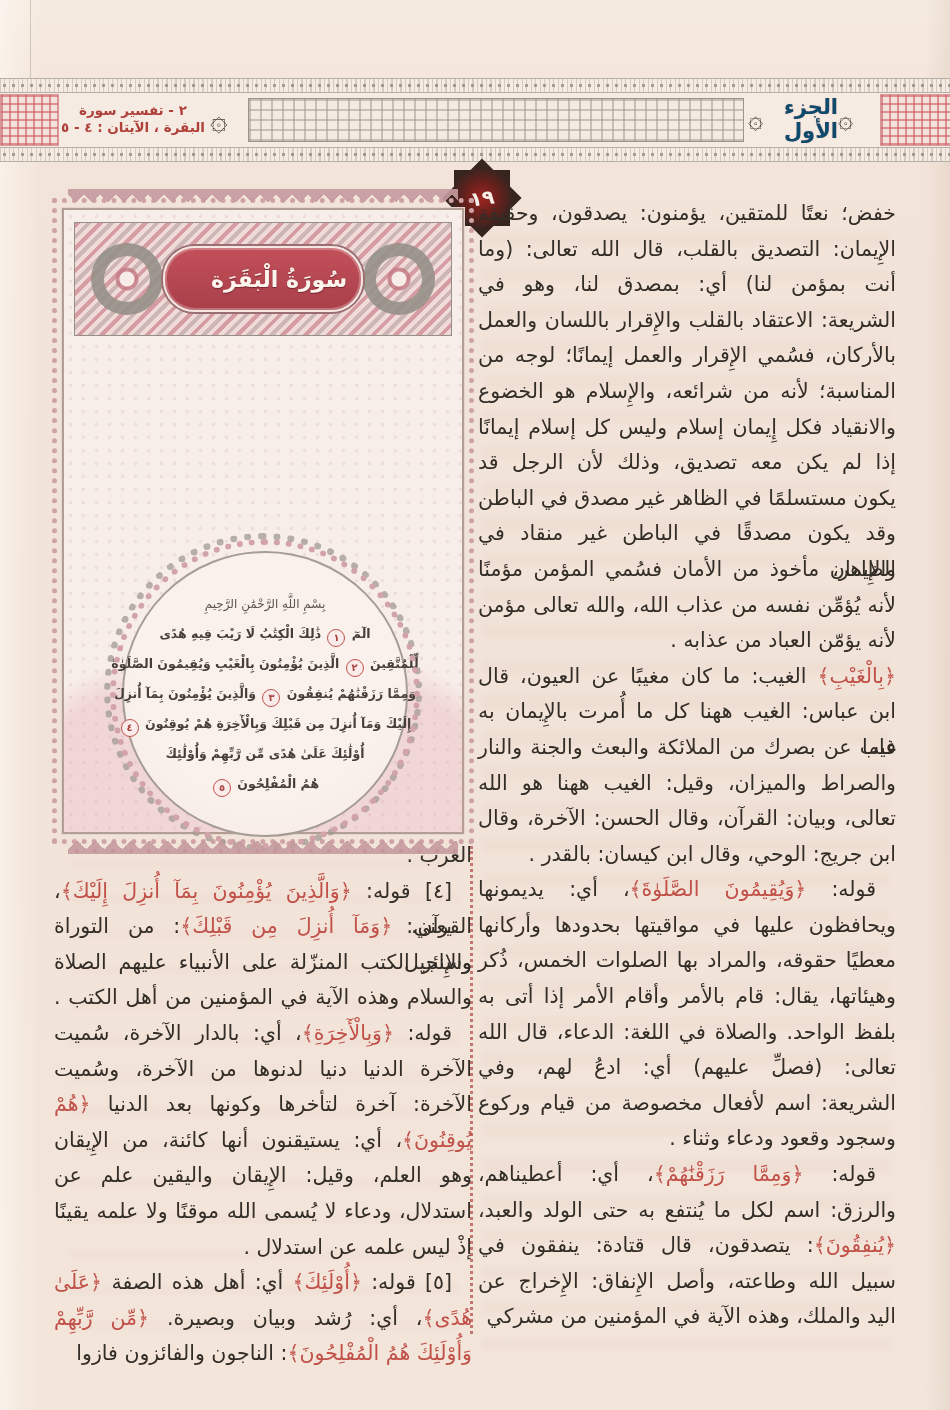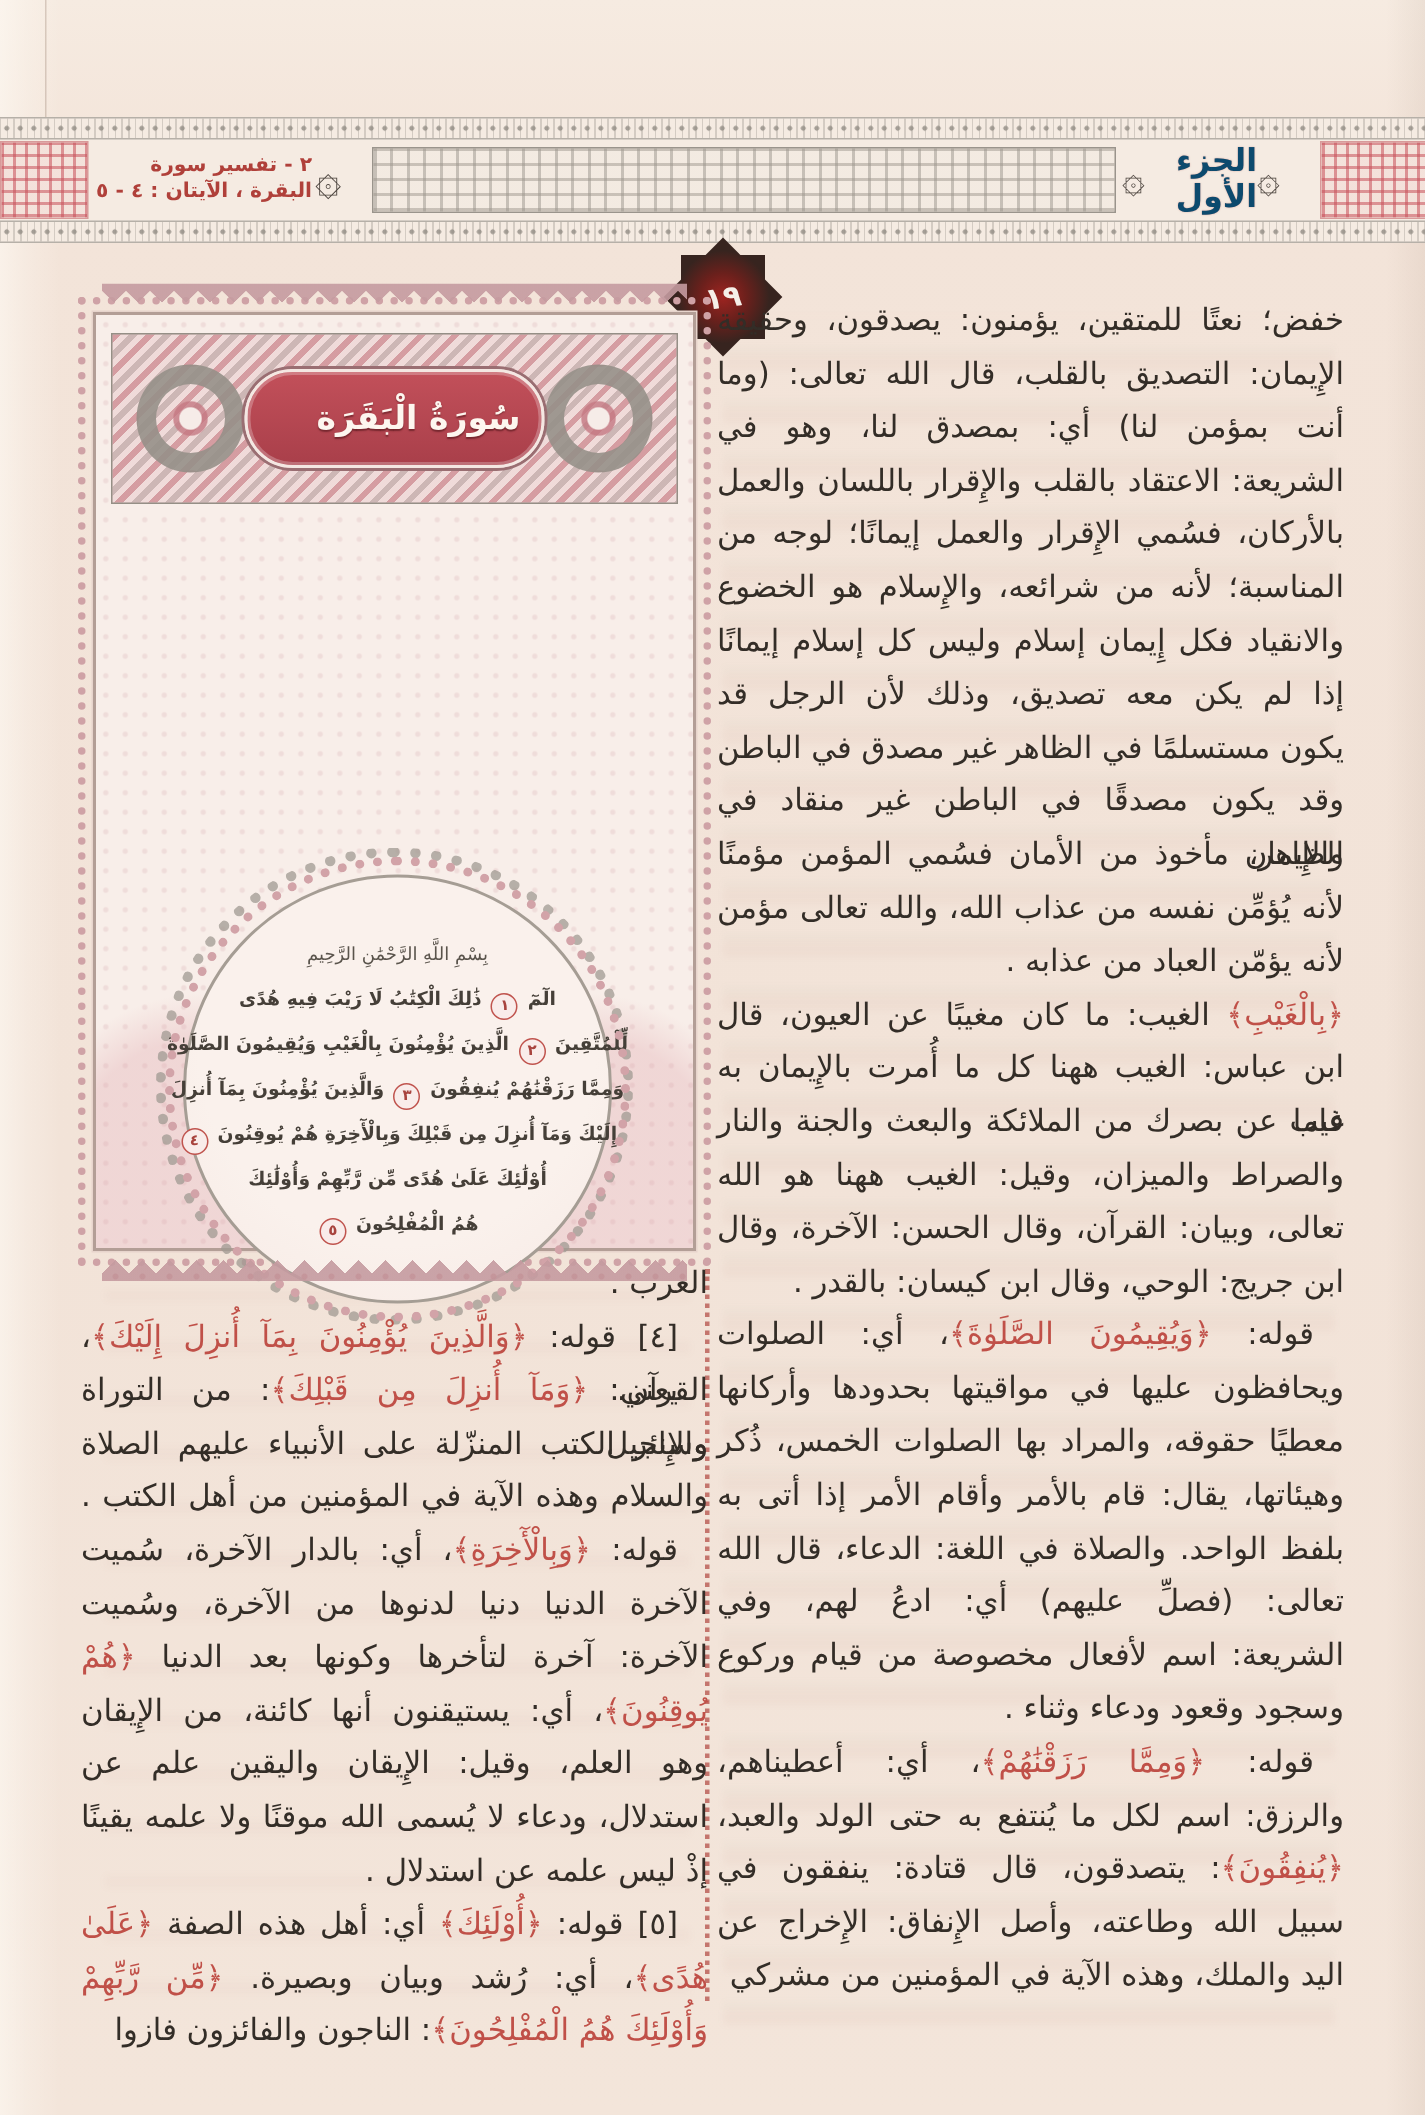--- a/index.html
+++ b/index.html
@@ -29,21 +29,21 @@
   .hstrip.top{top:0;} .hstrip.bot{bottom:0;}
   .hlattice{position:absolute;top:16px;height:50px;
     background:
       repeating-linear-gradient(0deg, rgba(200,80,90,.55) 0 2px, rgba(0,0,0,0) 2px 8px),
       repeating-linear-gradient(90deg, rgba(200,80,90,.55) 0 2px, rgba(246,236,229,.2) 2px 8px),
       #f3dfd8;
     border:1px solid #d89a9a;}
   .hlattice.left{left:0;width:57px;}
   .hlattice.right{left:880px;width:70px;}
   .htitle{position:absolute;left:58px;top:16px;width:150px;height:50px;display:flex;align-items:center;justify-content:center;
-    color:#b0403a;font-size:13.5px;font-weight:bold;text-align:right;line-height:1.25;}
+    color:#b0403a;font-size:13.5px;font-weight:bold;text-align:center;line-height:1.25;}
   .horn{position:absolute;top:16px;height:50px;display:flex;align-items:center;color:#4a423c;font-size:30px;}
   .horn.o1{left:210px;} .horn.o2{left:748px;font-size:26px;} .horn.o3{left:838px;font-size:26px;}
   .hgray{position:absolute;left:248px;top:20px;width:494px;height:42px;
     background:
       repeating-linear-gradient(90deg, rgba(154,148,140,.5) 0 2px, rgba(0,0,0,0) 2px 11px),
       repeating-linear-gradient(0deg, rgba(154,148,140,.45) 0 2px, rgba(246,238,230,.6) 2px 10px),
       #efe5db;
     border:1px solid #9a948c;}
   .hjuz{position:absolute;left:758px;top:16px;width:80px;height:50px;display:flex;align-items:center;justify-content:center;
     color:#0c4a6e;font-size:21px;font-weight:bold;text-shadow:0 0 1px rgba(176,64,58,.5);}
@@ -80,21 +80,21 @@
     border:13px solid rgba(150,144,136,.9);border-radius:50%;
     background:radial-gradient(#f6ece8 0 7px, rgba(196,120,130,.8) 8px 11px, rgba(0,0,0,0) 12px);}
   .tband .ring.l{left:16px;} .tband .ring.r{right:16px;}
   .cartouche{position:absolute;left:50%;top:50%;transform:translate(-50%,-50%);
     width:196px;height:62px;border-radius:32px;
     background:linear-gradient(180deg,#c2505a 0%,#a93f4a 100%);
     border:2px solid #f4e7e2;box-shadow:0 0 0 2px #9a6e72, inset 0 0 0 2px rgba(255,255,255,.25);
     display:flex;align-items:center;justify-content:center;}
   .cartouche span{color:#fdf6ef;font-size:22px;font-weight:bold;text-shadow:0 1px 1px rgba(80,20,25,.6);margin-left:32px;}
   
-  .qwrap{position:absolute;left:50%;top:364px;transform:translateX(-50%);width:300px;height:300px;border-radius:50%;
+  .qwrap{position:absolute;left:50%;top:332px;transform:translateX(-50%);width:300px;height:300px;border-radius:50%;
     outline:7px dotted rgba(160,154,146,.75);outline-offset:2px;}
   .qcircle{position:absolute;left:9px;top:9px;width:282px;height:282px;border-radius:50%;
     border:2px solid #a59d94;outline:6px dotted #d2a3a8;outline-offset:6px;
     background:radial-gradient(circle at 50% 40%, #faf1ec 0 60%, #f6e9e4 100%);
     display:flex;flex-direction:column;align-items:center;justify-content:center;}
   .qline{white-space:nowrap;color:#453f38;font-size:12.5px;line-height:30px;font-weight:bold;}
   .qline.basmala{font-size:12px;color:#5a544c;font-weight:normal;}
   .aya-m{display:inline-flex;align-items:center;justify-content:center;width:16px;height:16px;margin:0 2px;
     border:1.5px solid #c0544e;border-radius:50%;background:#f9ecea;
     color:#a8433e;font-size:10px;font-weight:bold;vertical-align:-3px;}
@@ -171,21 +171,21 @@
       <div class="bline"><span class="t">وقد يكون مصدقًا في الباطن غير منقاد في الظاهر،</span></div>
       <div class="bline"><span class="t">والإِيمان مأخوذ من الأمان فسُمي المؤمن مؤمنًا</span></div>
       <div class="bline"><span class="t">لأنه يُؤمِّن نفسه من عذاب الله، والله تعالى مؤمن</span></div>
       <div class="bline end"><span class="t">لأنه يؤمّن العباد من عذابه .</span></div>
       <div class="bline"><span class="q">﴿بِالْغَيْبِ﴾</span><span class="t"> الغيب: ما كان مغيبًا عن العيون، قال</span></div>
       <div class="bline"><span class="t">ابن عباس: الغيب ههنا كل ما أُمرت بالإِيمان به فيما</span></div>
       <div class="bline"><span class="t">غاب عن بصرك من الملائكة والبعث والجنة والنار</span></div>
       <div class="bline"><span class="t">والصراط والميزان، وقيل: الغيب ههنا هو الله</span></div>
       <div class="bline"><span class="t">تعالى، وبيان: القرآن، وقال الحسن: الآخرة، وقال</span></div>
       <div class="bline end"><span class="t">ابن جريج: الوحي، وقال ابن كيسان: بالقدر .</span></div>
-      <div class="bline ind"><span class="t">قوله: </span><span class="q">﴿وَيُقِيمُونَ الصَّلَوٰةَ﴾</span><span class="t">، أي: الصلوات</span></div>
+      <div class="bline ind"><span class="t">قوله: </span><span class="q">﴿وَيُقِيمُونَ الصَّلَوٰةَ﴾</span><span class="t">، أي: يديمونها</span></div>
       <div class="bline"><span class="t">ويحافظون عليها في مواقيتها بحدودها وأركانها</span></div>
       <div class="bline"><span class="t">معطيًا حقوقه، والمراد بها الصلوات الخمس، ذُكر</span></div>
       <div class="bline"><span class="t">وهيئاتها، يقال: قام بالأمر وأقام الأمر إذا أتى به</span></div>
       <div class="bline"><span class="t">بلفظ الواحد. والصلاة في اللغة: الدعاء، قال الله</span></div>
       <div class="bline"><span class="t">تعالى: (فصلِّ عليهم) أي: ادعُ لهم، وفي</span></div>
       <div class="bline"><span class="t">الشريعة: اسم لأفعال مخصوصة من قيام وركوع</span></div>
       <div class="bline end"><span class="t">وسجود وقعود ودعاء وثناء .</span></div>
       <div class="bline ind"><span class="t">قوله: </span><span class="q">﴿وَمِمَّا رَزَقْنَٰهُمْ﴾</span><span class="t">، أي: أعطيناهم،</span></div>
       <div class="bline"><span class="t">والرزق: اسم لكل ما يُنتفع به حتى الولد والعبد،</span></div>
       <div class="bline"><span class="q">﴿يُنفِقُونَ﴾</span><span class="t">: يتصدقون، قال قتادة: ينفقون في</span></div>

